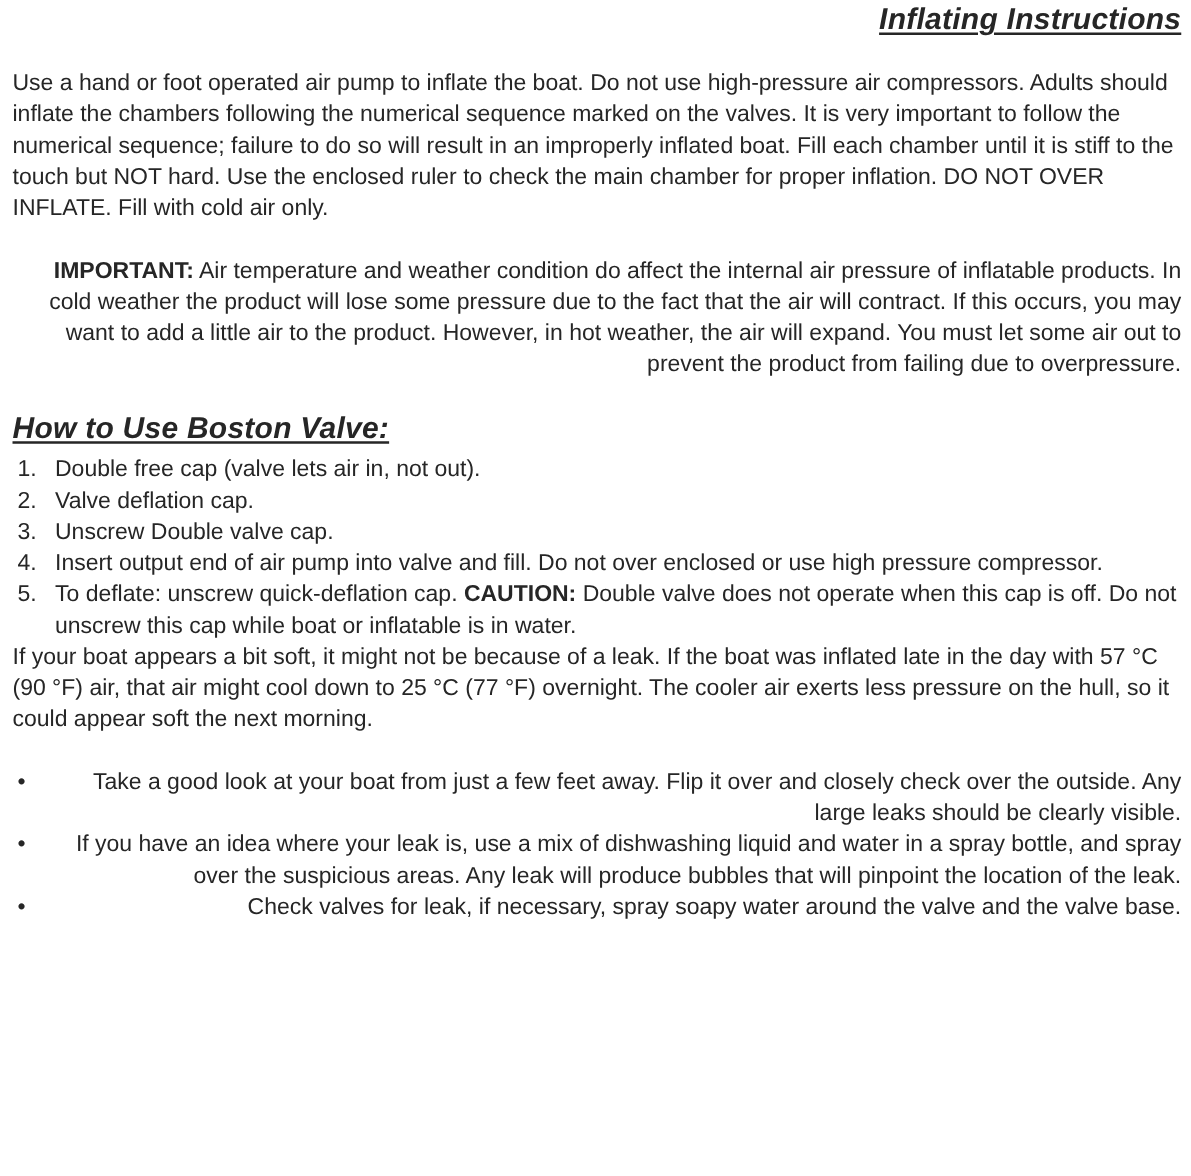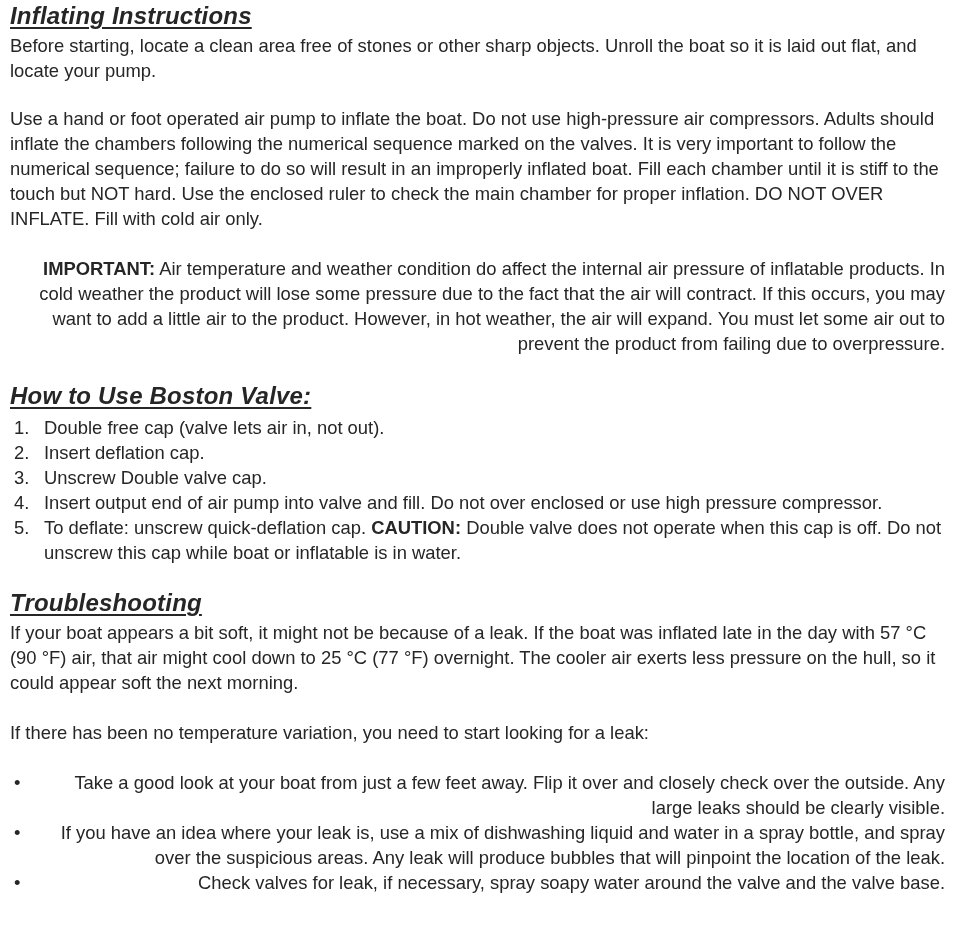--- a/index.html
+++ b/index.html
@@ -33,21 +33,21 @@
     text-decoration: underline;
     text-decoration-thickness: 2px;
     text-underline-offset: 3px;
   }
   .heading-italic {
     font-style: italic;
   }
   .para { margin: 0; }
   .b { font-weight: bold; }
 
-  #h1   { margin: 0 0 3px 0; }
+  #h1   { margin: 0 0 3px 0; text-align: right; }
   #p2   { margin-top: 23px; }
   #p3   { margin-top: 25px; text-align: right; }
   #h2   { margin-top: 26px; }
   #ol   { margin-top: 5px; }
   #h3   { margin-top: 24px; margin-bottom: 3px; }
   #p5   { margin-top: 25px; }
   #ul   { margin-top: 25px; }
 
   .row { display: flex; align-items: flex-start; }
   .row .marker {
@@ -67,60 +67,55 @@
 </style>
 </head>
 <body>
 
 <div class="page">
 
   <div id="h1" class="heading heading-italic">
     <span class="u">Inflating Instructions</span>
   </div>
 
-  <p id="p1" class="para">Before starting, locate a clean area free of stones or other sharp objects. Unroll the boat so it is laid out flat, and locate your pump.</p>
 
   <p id="p2" class="para">Use a hand or foot operated air pump to inflate the boat. Do not use high-pressure air compressors. Adults should inflate the chambers following the numerical sequence marked on the valves. It is very important to follow the numerical sequence; failure to do so will result in an improperly inflated boat. Fill each chamber until it is stiff to the touch but NOT hard. Use the enclosed ruler to check the main chamber for proper inflation. DO NOT OVER INFLATE. Fill with cold air only.</p>
 
   <p id="p3" class="para"><span class="b">IMPORTANT:</span><span> Air temperature and weather condition do affect the internal air pressure of inflatable products. In cold weather the product will lose some pressure due to the fact that the air will contract. If this occurs, you may want to add a little air to the product. However, in hot weather, the air will expand. You must let some air out to prevent the product from failing due to overpressure.</span></p>
 
   <div id="h2" class="heading">
     <span class="u">How to Use Boston Valve:</span>
   </div>
 
   <div id="ol">
     <div class="row">
       <span class="marker">1.</span>
       <span class="itext"><span>Double free cap (valve lets air in, not out).</span><span class="b"></span><span></span></span>
     </div>
     <div class="row">
       <span class="marker">2.</span>
-      <span class="itext"><span>Insert deflation cap.</span><span class="b"></span><span></span></span>
+      <span class="itext"><span>Valve deflation cap.</span><span class="b"></span><span></span></span>
     </div>
     <div class="row">
       <span class="marker">3.</span>
       <span class="itext"><span>Unscrew Double valve cap.</span><span class="b"></span><span></span></span>
     </div>
     <div class="row">
       <span class="marker">4.</span>
       <span class="itext"><span>Insert output end of air pump into valve and fill. Do not over enclosed or use high pressure compressor.</span><span class="b"></span><span></span></span>
     </div>
     <div class="row">
       <span class="marker">5.</span>
       <span class="itext"><span>To deflate: unscrew quick-deflation cap. </span><span class="b">CAUTION:</span><span> Double valve does not operate when this cap is off. Do not unscrew this cap while boat or inflatable is in water.</span></span>
     </div>
   </div>
 
-  <div id="h3" class="heading">
-    <span class="u">Troubleshooting</span>
-  </div>
 
   <p id="p4" class="para">If your boat appears a bit soft, it might not be because of a leak. If the boat was inflated late in the day with 57 °C (90 °F) air, that air might cool down to 25 °C (77 °F) overnight. The cooler air exerts less pressure on the hull, so it could appear soft the next morning.</p>
 
-  <p id="p5" class="para">If there has been no temperature variation, you need to start looking for a leak:</p>
 
   <div id="ul">
     <div class="brow">
       <span class="bmarker">•</span>
       <span class="itext">Take a good look at your boat from just a few feet away. Flip it over and closely check over the outside. Any large leaks should be clearly visible.</span>
     </div>
     <div class="brow">
       <span class="bmarker">•</span>
       <span class="itext">If you have an idea where your leak is, use a mix of dishwashing liquid and water in a spray bottle, and spray over the suspicious areas. Any leak will produce bubbles that will pinpoint the location of the leak.</span>
     </div>

